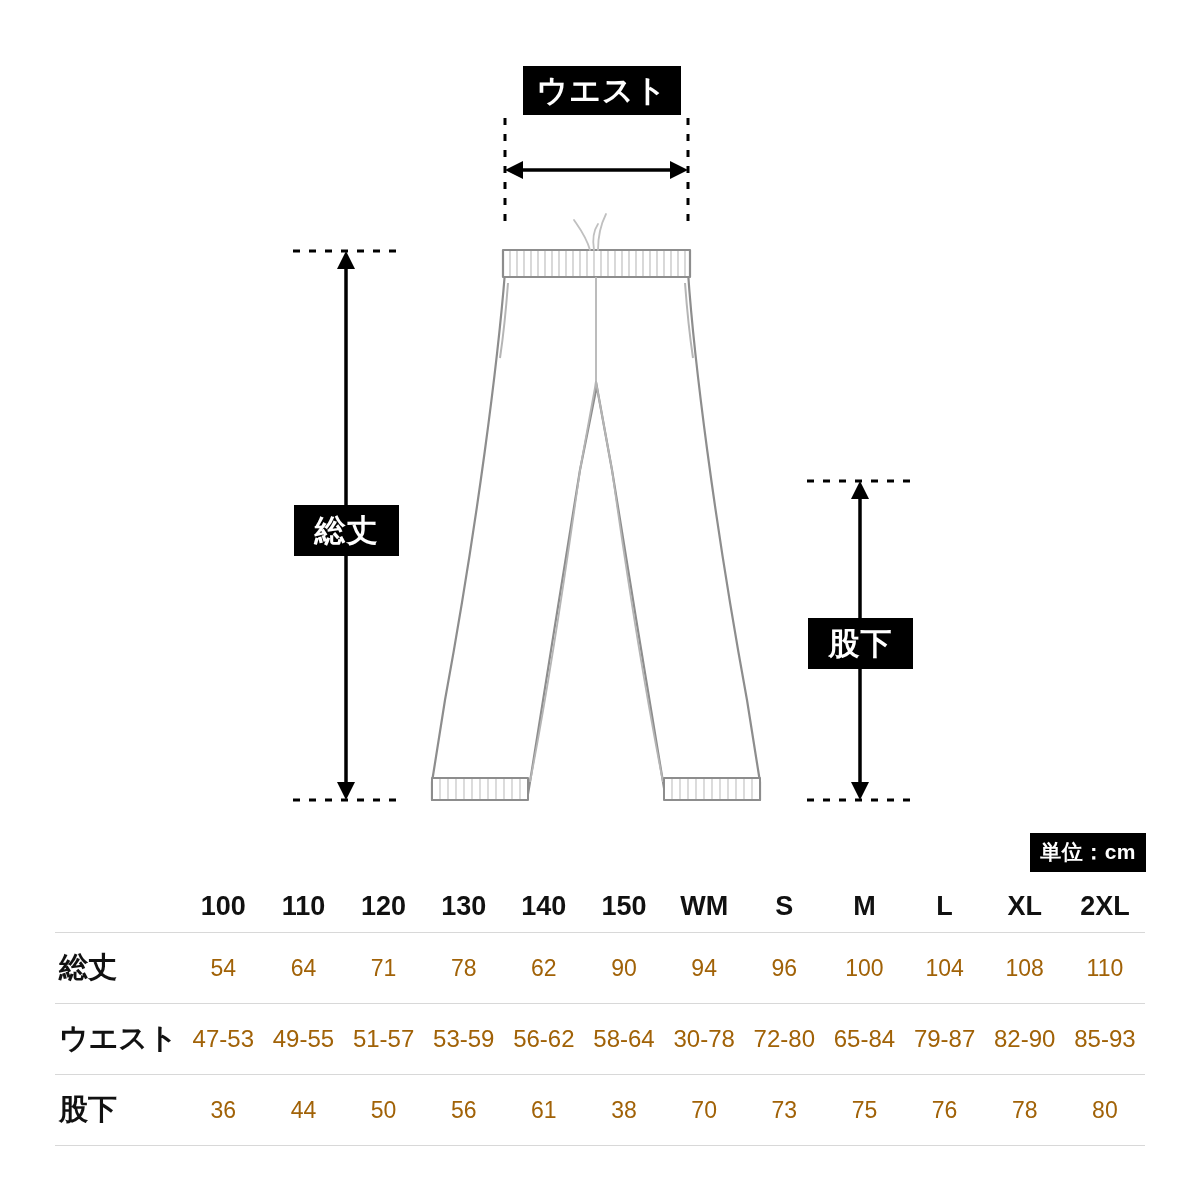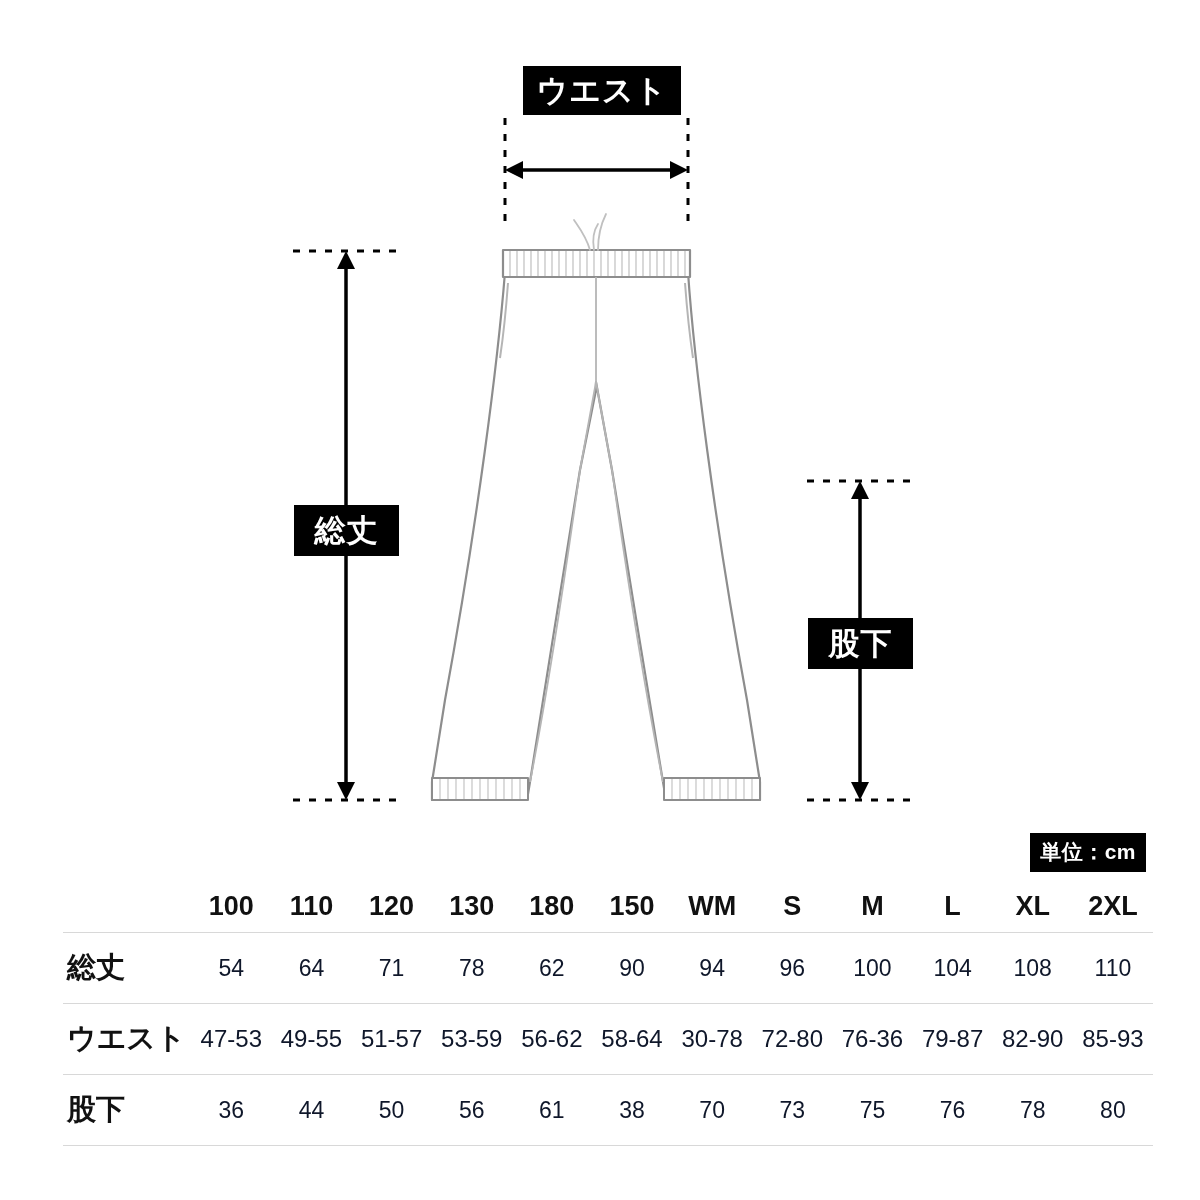--- a/index.html
+++ b/index.html
@@ -77,21 +77,20 @@
   }
 
   
   #size-table {
     position: absolute;
     left: 55px;
     top: 880px;
     width: 1090px;
     border-collapse: collapse;
     table-layout: fixed;
-    margin-left: 8px;
   }
   #size-table th, #size-table td {
     text-align: center;
     vertical-align: middle;
     border-bottom: 1px solid #d8d8d8;
     padding: 0;
   }
   #size-table thead th {
     height: 52px;
     font-size: 27px;
@@ -105,21 +104,21 @@
     font-size: 29px;
     font-weight: bold;
     text-align: left;
     padding-left: 4px;
     height: 70px;
     letter-spacing: 0px;
   }
   #size-table tbody td {
     font-size: 23px;
     height: 70px;
-    color: #0f172a;
+    color: #a16207;
   }
   #size-table tbody tr.row-waist td {
     font-size: 24px;
   }
   col.c-head { width: 128px; }
   col.c-val  { width: 80px; }
 </style>
 </head>
 <body>
 
@@ -269,21 +268,21 @@
       <col class="c-val">
       <col class="c-val">
   </colgroup>
   <thead>
     <tr>
       <th class="rowhead"></th>
       <th>100</th>
       <th>110</th>
       <th>120</th>
       <th>130</th>
-      <th>180</th>
+      <th>140</th>
       <th>150</th>
       <th>WM</th>
       <th>S</th>
       <th>M</th>
       <th>L</th>
       <th>XL</th>
       <th>2XL</th>
     </tr>
   </thead>
   <tbody>
@@ -305,21 +304,21 @@
     <tr class="row-waist">
       <th class="rowhead">ウエスト</th>
       <td>47-53</td>
       <td>49-55</td>
       <td>51-57</td>
       <td>53-59</td>
       <td>56-62</td>
       <td>58-64</td>
       <td>30-78</td>
       <td>72-80</td>
-      <td>76-36</td>
+      <td>65-84</td>
       <td>79-87</td>
       <td>82-90</td>
       <td>85-93</td>
     </tr>
     <tr class="row-inseam">
       <th class="rowhead">股下</th>
       <td>36</td>
       <td>44</td>
       <td>50</td>
       <td>56</td>

